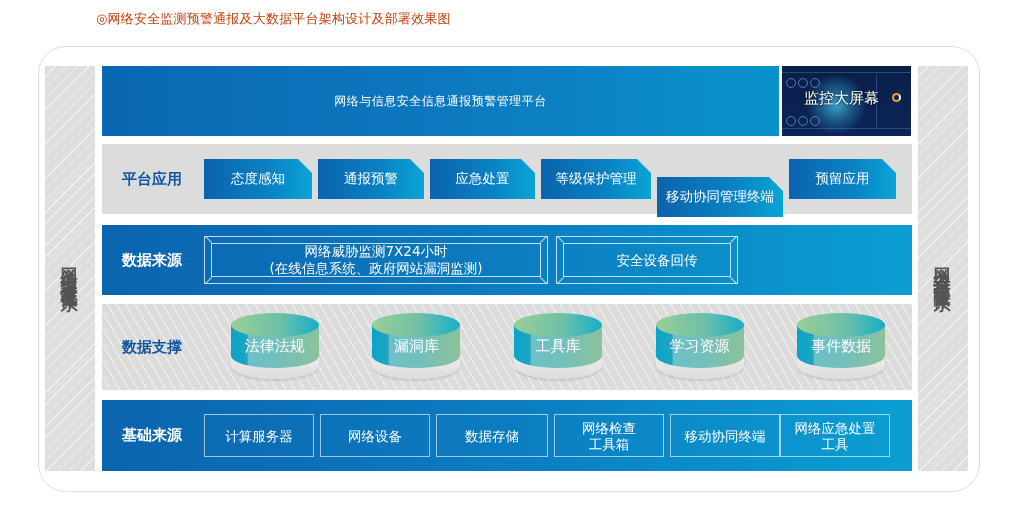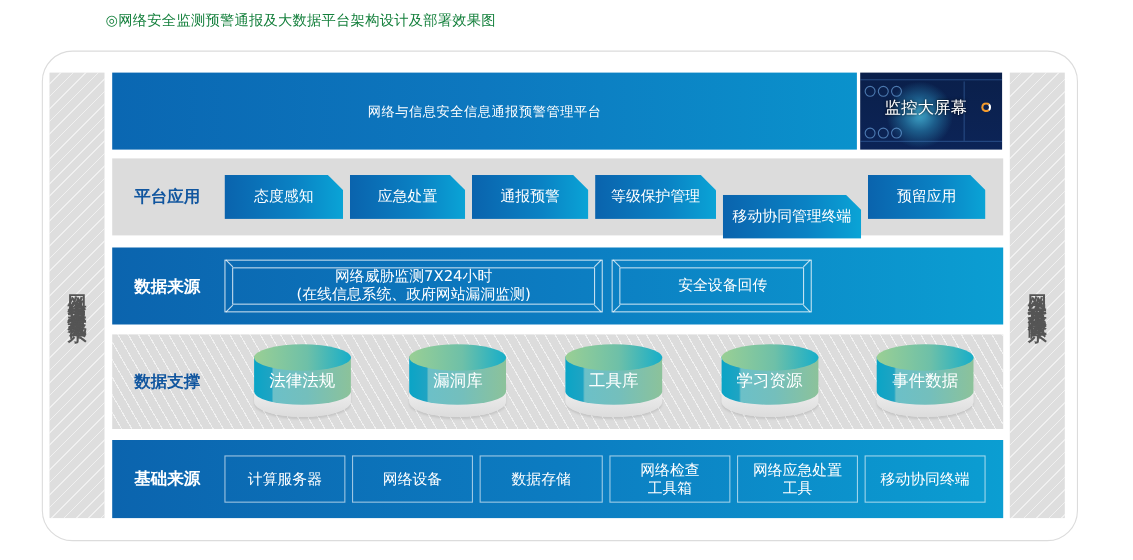--- a/index.html
+++ b/index.html
@@ -1,21 +1,21 @@
 <!DOCTYPE html>
 <html><head>
 <meta charset="utf-8">
 <style>
   * { box-sizing: border-box; margin: 0; padding: 0; }
   html, body { width: 1030px; height: 509px; background: #ffffff; overflow: hidden; }
   body { position: relative; font-family: "DejaVu Sans", "Liberation Sans", sans-serif; }
 
   .caption {
     position: absolute; left: 96px; top: 10px;
-    font-size: 13px; color: #15803d; letter-spacing: 0.2px;
+    font-size: 13px; color: #c2410c; letter-spacing: 0.2px;
   }
 
   .frame {
     position: absolute; left: 38px; top: 46px; width: 942px; height: 446px;
     border: 1px solid #dcdcdc; border-radius: 28px; background: #fff;
   }
 
   .side-col {
     position: absolute; top: 66px; width: 50px; height: 405px;
     background-color: #dedede;
@@ -164,22 +164,22 @@
   <div class="dial" style="left:4px;top:50px;"></div>
   <div class="dial" style="left:16px;top:50px;"></div>
   <div class="dial" style="left:28px;top:50px;"></div>
   <span class="label">监控大屏幕</span>
   <span class="ring"></span>
 </div>
 
 <div class="row gray row-apps">
   <span class="row-label">平台应用</span>
   <div class="app-tab" style="width:108px;">态度感知</div>
+  <div class="app-tab" style="width:106px;">通报预警</div>
   <div class="app-tab" style="width:105px;">应急处置</div>
-  <div class="app-tab" style="width:106px;">通报预警</div>
   <div class="app-tab" style="width:110px;">等级保护管理</div>
   <div class="app-tab" style="width:126px;margin-top:36px;">移动协同管理终端</div>
   <div class="app-tab" style="width:107px;margin-right:0;">预留应用</div>
 </div>
 
 <div class="row blue row-sources">
   <span class="row-label">数据来源</span>
   <div class="bevel-box" style="width:344px;">
     <i class="corner c-tl"></i>
       <i class="corner c-tr"></i>
@@ -249,20 +249,20 @@
   <div class="base-box" style="width:110px;">
     <span>网络设备</span>
   </div>
   <div class="base-box" style="width:112px;">
     <span>数据存储</span>
   </div>
   <div class="base-box" style="width:110px;">
     <span>网络检查</span>
     <span>工具箱</span>
   </div>
+  <div class="base-box" style="width:110px;margin-right:0;">
+    <span>移动协同终端</span>
+  </div>
   <div class="base-box" style="width:110px;">
     <span>网络应急处置</span>
     <span>工具</span>
   </div>
-  <div class="base-box" style="width:110px;margin-right:0;">
-    <span>移动协同终端</span>
-  </div>
 </div>
 
 </body></html>

